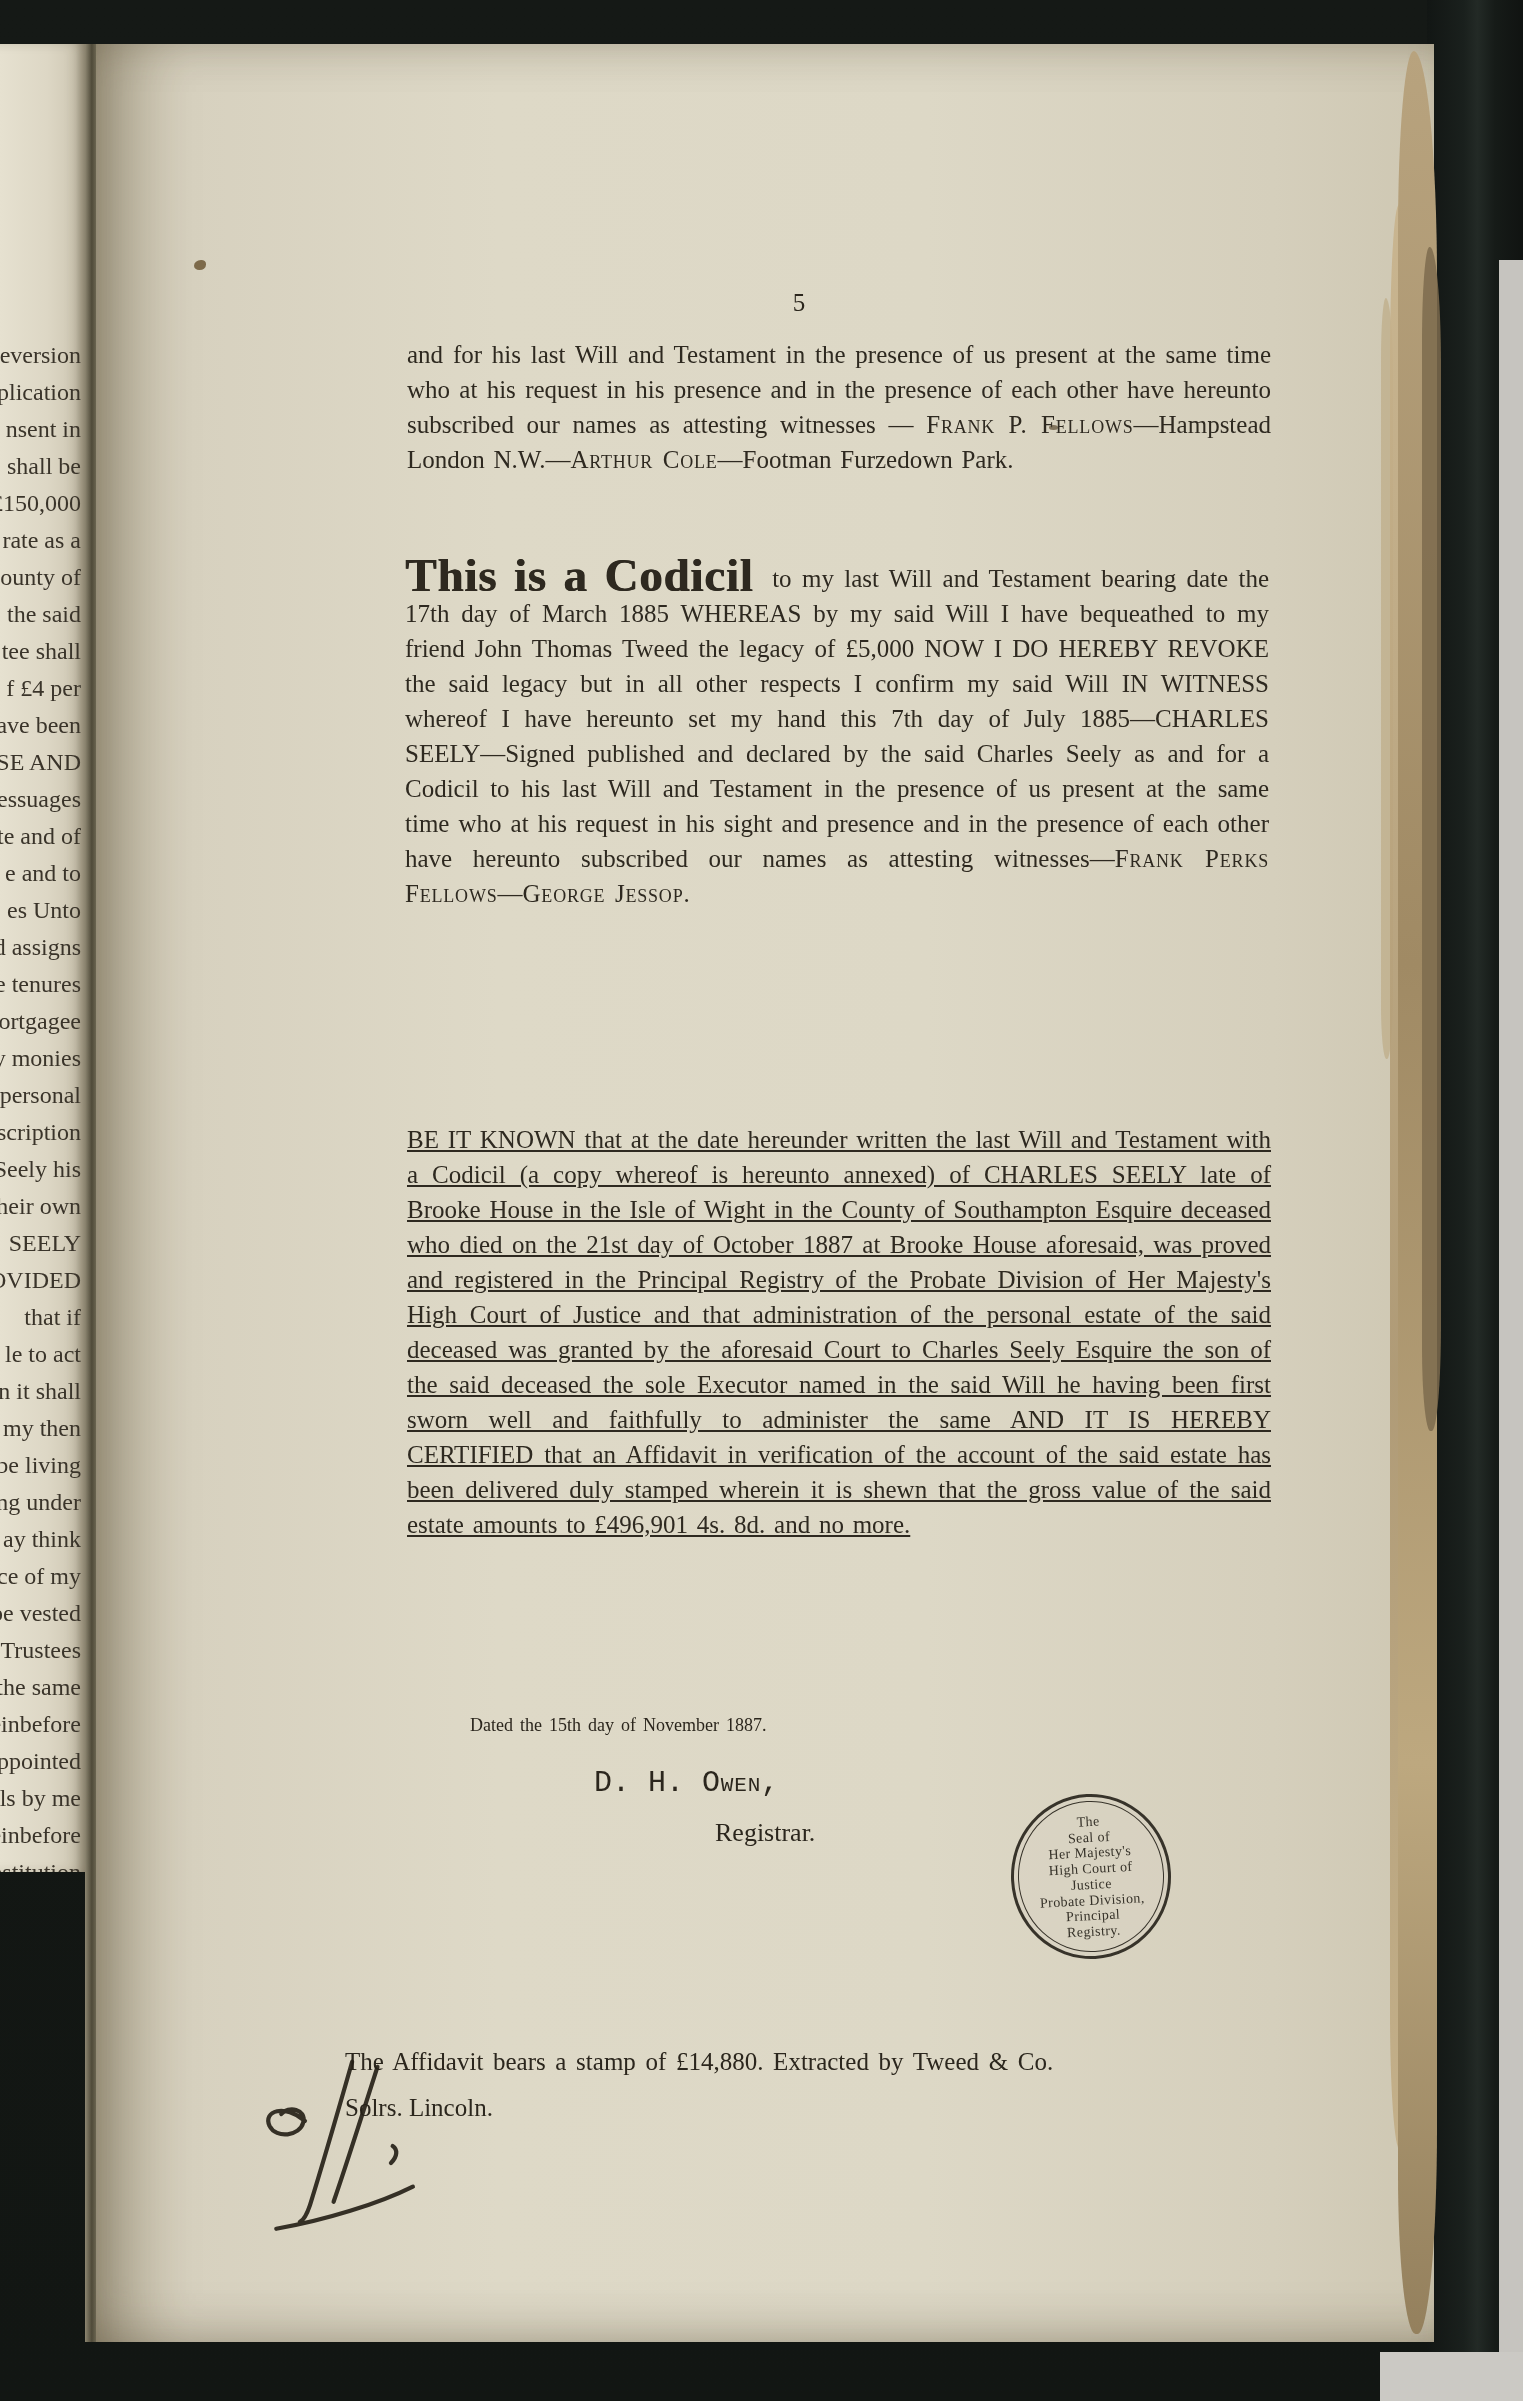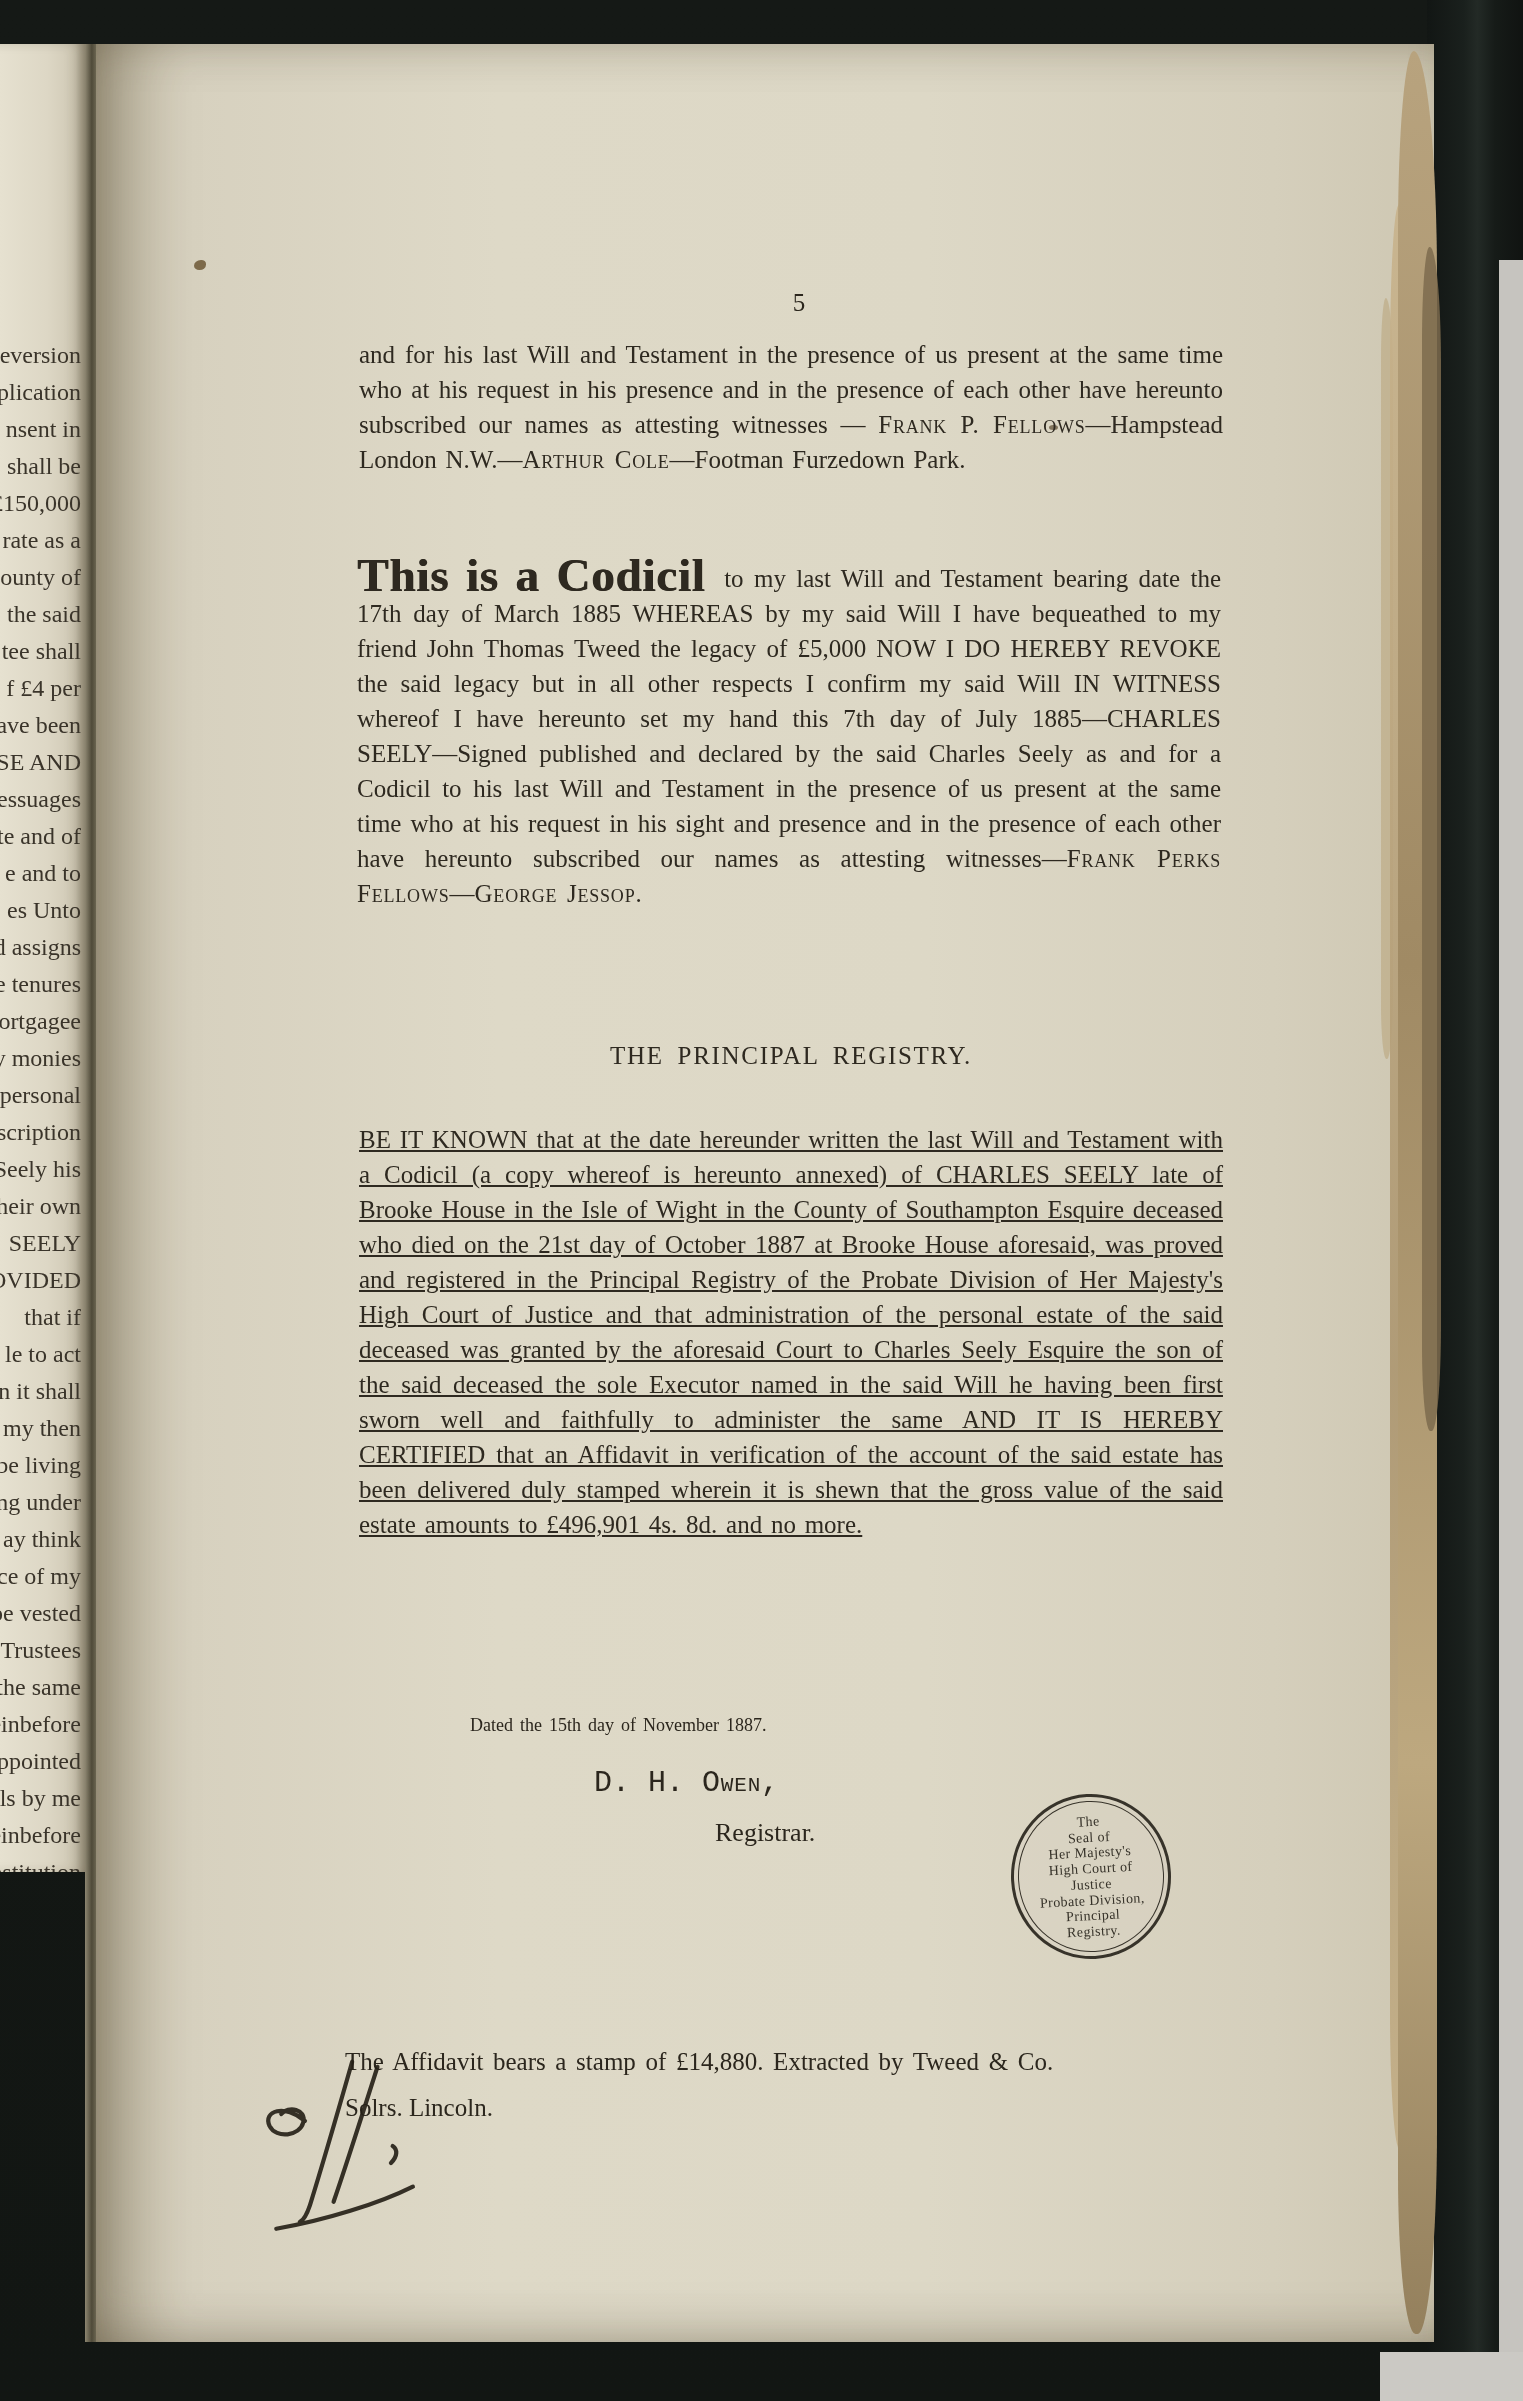--- a/index.html
+++ b/index.html
@@ -38,21 +38,21 @@
     box-shadow:inset 59px 0 76px -42px rgba(70,58,34,.5), inset 0 25px 51px -34px rgba(70,58,34,.35), inset 0 -34px 59px -38px rgba(70,58,34,.4);
   }
   
   .torn{position:absolute;border-radius:40% 60% 50% 45%/8% 10% 9% 7%;}
   .torn.t1{right:-3.4px;top:6.8px;width:39px;height:2283px;background:linear-gradient(180deg,#b8a37e,#a08a64 40%,#bda87f 75%,#94805d);}
   .torn.t2{right:22px;top:161px;width:22px;height:1945px;background:linear-gradient(180deg,#c8b38c,#ac9670 60%,#c2ad85);opacity:.9;}
   .torn.t3{right:-6.8px;top:203px;width:18.6px;height:1184px;background:#7d6b4d;opacity:.85;}
   .torn.t4{right:41px;top:254px;width:12px;height:761px;background:#baa67e;opacity:.6;}
   
   .tl{position:absolute;left:0;top:0;width:1524px;height:2401px;pointer-events:none;}
-  .body-text{font-size:25px;line-height:35px;text-align:justify;word-spacing:2.5px;color:#2e2920;}
+  .body-text{font-size:25px;line-height:35px;text-align:justify;word-spacing:2.5px;color:#2e2920;margin-left:48px;}
   .pagenum{position:absolute;left:765px;top:289px;width:68px;text-align:center;font-size:25px;}
   .para1{position:absolute;left:359px;top:337px;width:864px;}
   .codicil{position:absolute;left:357px;top:561px;width:864px;}
   .blackletter{
     font-size:47px;font-weight:700;line-height:0;letter-spacing:0.8px;
     text-shadow:0.8px 0 0 currentColor;vertical-align:-4.2px;padding-right:8.5px;
   }
   .sc{font-variant:small-caps;letter-spacing:0.8px;}
   .heading{position:absolute;left:359px;width:864px;text-align:center;font-size:25px;letter-spacing:1.7px;word-spacing:6px;color:#2e2920;}
   .h1{top:1042px;}
@@ -155,21 +155,20 @@
   <div class="tl">
     <div class="speck"></div>
     <div class="speck2"></div>
 
     <div class="pagenum">5</div>
 
     <div class="para1 body-text"><span>and for his last Will and Testament in the presence of us present at the same time who at his request in his presence and in the presence of each other have hereunto subscribed our names as attesting witnesses — </span><span class="sc">Frank P. Fellows</span><span>—Hampstead London N.W.—</span><span class="sc">Arthur Cole</span><span>—Footman Furzedown Park.</span></div>
 
     <div class="codicil body-text"><span class="blackletter">This is a Codicil</span><span> to my last Will and Testament bearing date the 17th day of March 1885  WHEREAS by my said Will I have bequeathed to my friend John Thomas Tweed the legacy of £5,000  NOW I DO HEREBY REVOKE the said legacy but in all other respects I confirm my said Will IN WITNESS whereof I have hereunto set my hand this 7th day of July 1885—CHARLES SEELY—Signed published and declared by the said Charles Seely as and for a Codicil to his last Will and Testament in the presence of us present at the same time who at his request in his sight and presence and in the presence of each other have hereunto subscribed our names as attesting witnesses—</span><span class="sc">Frank Perks Fellows</span><span>—</span><span class="sc">George Jessop</span><span>.</span></div>
 
-    <div class="heading h1">THE PRINCIPAL REGISTRY.</div>
 
     <div class="grant body-text"><span>BE IT KNOWN that at the date hereunder written the last Will and Testament with a Codicil (a copy whereof is hereunto annexed) of CHARLES SEELY late of Brooke House in the Isle of Wight in the County of Southampton Esquire deceased who died on the 21st day of October 1887 at Brooke House aforesaid, was proved and registered in the Principal Registry of the Probate Division of Her Majesty's High Court of Justice and that administration of the personal estate of the said deceased was granted by the aforesaid Court to Charles Seely Esquire the son of the said deceased the sole Executor named in the said Will he having been first sworn well and faithfully to administer the same AND IT IS HEREBY CERTIFIED that an Affidavit in verification of the account of the said estate has been delivered duly stamped wherein it is shewn that the gross value of the said estate amounts to £496,901 4s. 8d. and no more.</span></div>
 
     <div class="dated">Dated the 15th day of November 1887.</div>
     <div class="owen"><span>D. H. </span><span class="sc">Owen</span><span>,</span></div>
     <div class="registrar">Registrar.</div>
 
     <div class="seal">
       <div class="seal-inner"></div>
       <div class="seal-text">

